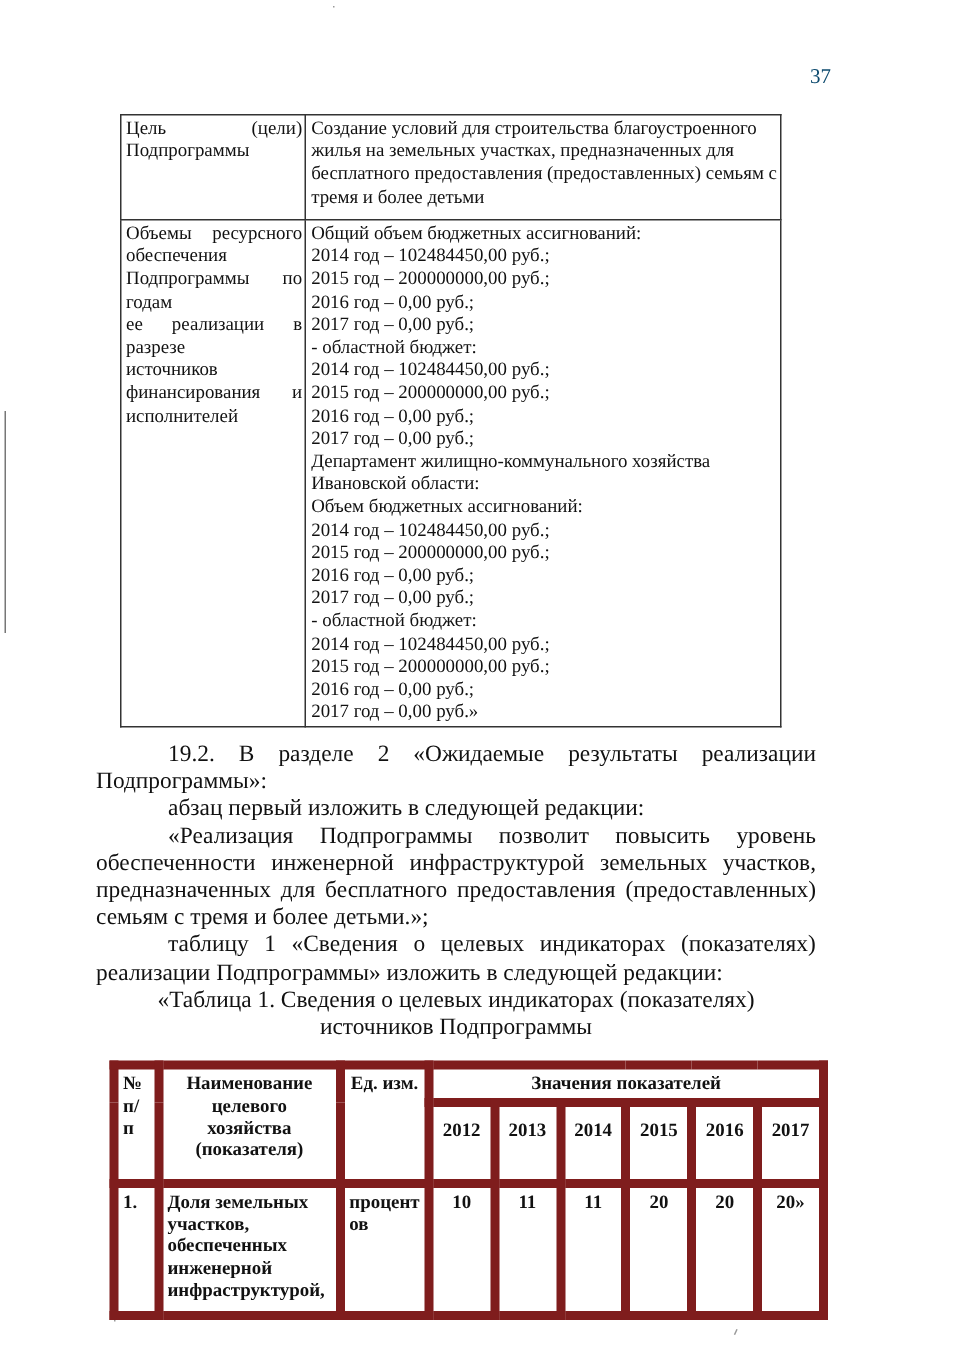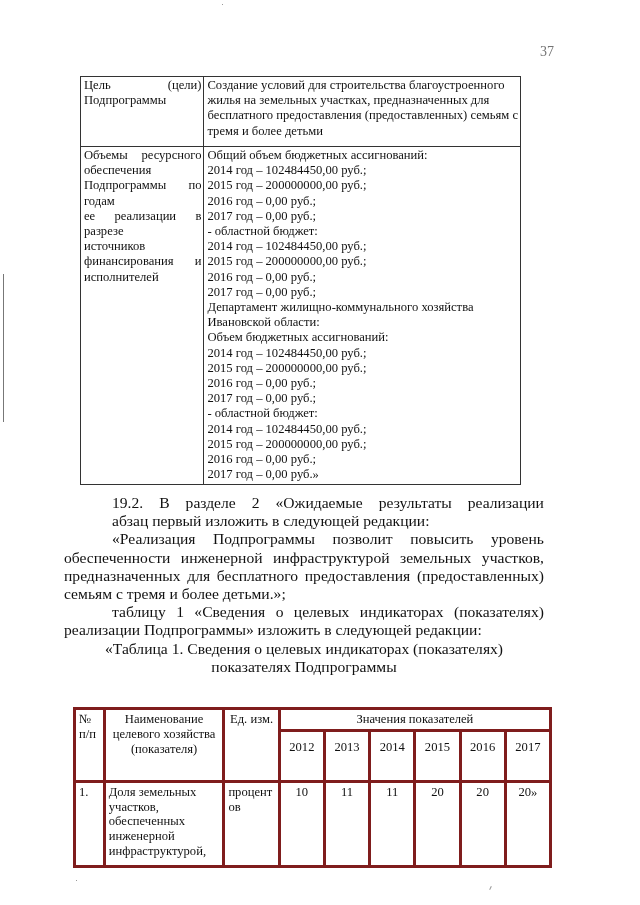--- a/index.html
+++ b/index.html
@@ -13,21 +13,21 @@
       position: relative;
       overflow: hidden;
       font-family: "Liberation Serif", "DejaVu Serif", serif;
       color: #111111;
     }
     .page-number {
       position: absolute;
       top: 44px;
       left: 540px;
       font-size: 14px;
-      color: #737373;
+      color: #0c4a6e;
     }
     .margin-line {
       position: absolute;
       left: 3px;
       top: 274px;
       width: 1px;
       height: 148px;
       background: #777;
     }
     .dot {
@@ -97,23 +97,23 @@
     table.indicators {
       position: absolute;
       top: 707px;
       left: 73px;
       width: 479px;
       border-collapse: collapse;
       font-size: 12.6px;
       line-height: 14.8px;
     }
     table.indicators td, table.indicators th {
-      border: 3px solid #7f1d1d;
+      border: 6px solid #7f1d1d;
       vertical-align: top;
-      font-weight: normal;
+      font-weight: bold;
       padding: 2px 3px;
     }
     table.indicators th { text-align: center; }
     .c-num { width: 23px; text-align: left !important; }
     .c-name { width: 114px; }
     .c-unit { width: 47px; text-align: center; }
     .c-year { width: 39px; text-align: center; }
     .hdr-values { height: 18px; }
     .hdr-year { height: 38px; padding-top: 8px !important; }
     .row-data td { height: 78px; }
@@ -203,20 +203,21 @@
 <div class="body-text">
   <span class="jline indent" id="p1-line">
       <span>19.2.</span>
       <span>В</span>
       <span>разделе</span>
       <span>2</span>
       <span>«Ожидаемые</span>
       <span>результаты</span>
       <span>реализации</span>
     </span>
+  <span class="para">Подпрограммы»:</span>
   <span class="para indent">абзац первый изложить в следующей редакции:</span>
   <span class="jline indent" id="p3-l1">
       <span>«Реализация</span>
       <span>Подпрограммы</span>
       <span>позволит</span>
       <span>повысить</span>
       <span>уровень</span>
     </span>
   <span class="jline" id="p3-l2">
       <span>обеспеченности</span>
@@ -237,21 +238,21 @@
       <span>таблицу</span>
       <span>1</span>
       <span>«Сведения</span>
       <span>о</span>
       <span>целевых</span>
       <span>индикаторах</span>
       <span>(показателях)</span>
     </span>
   <span class="para">реализации Подпрограммы» изложить в следующей редакции:</span>
   <span class="center">«Таблица 1. Сведения о целевых индикаторах (показателях)</span>
-  <span class="center">показателях Подпрограммы</span>
+  <span class="center">источников Подпрограммы</span>
 </div>
 
 <table class="indicators">
   <tbody>
       <tr class="hdr-values">
     <th class="c-num" rowspan="2">№ п/п</th>
     <th class="c-name" rowspan="2">Наименование целевого хозяйства (показателя)</th>
     <th class="c-unit" rowspan="2">Ед. изм.</th>
     <th colspan="6">Значения показателей</th>
   </tr>

